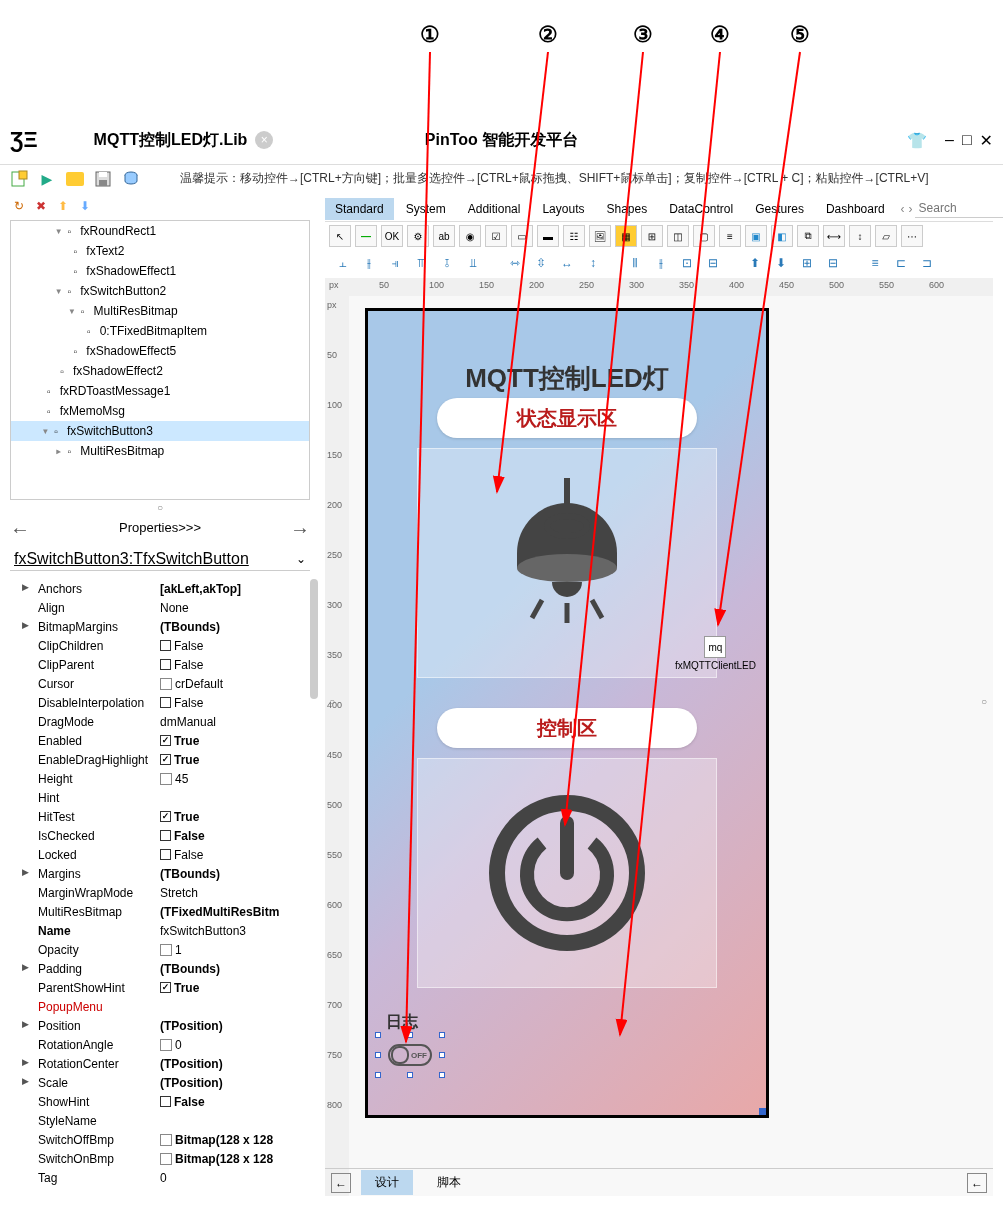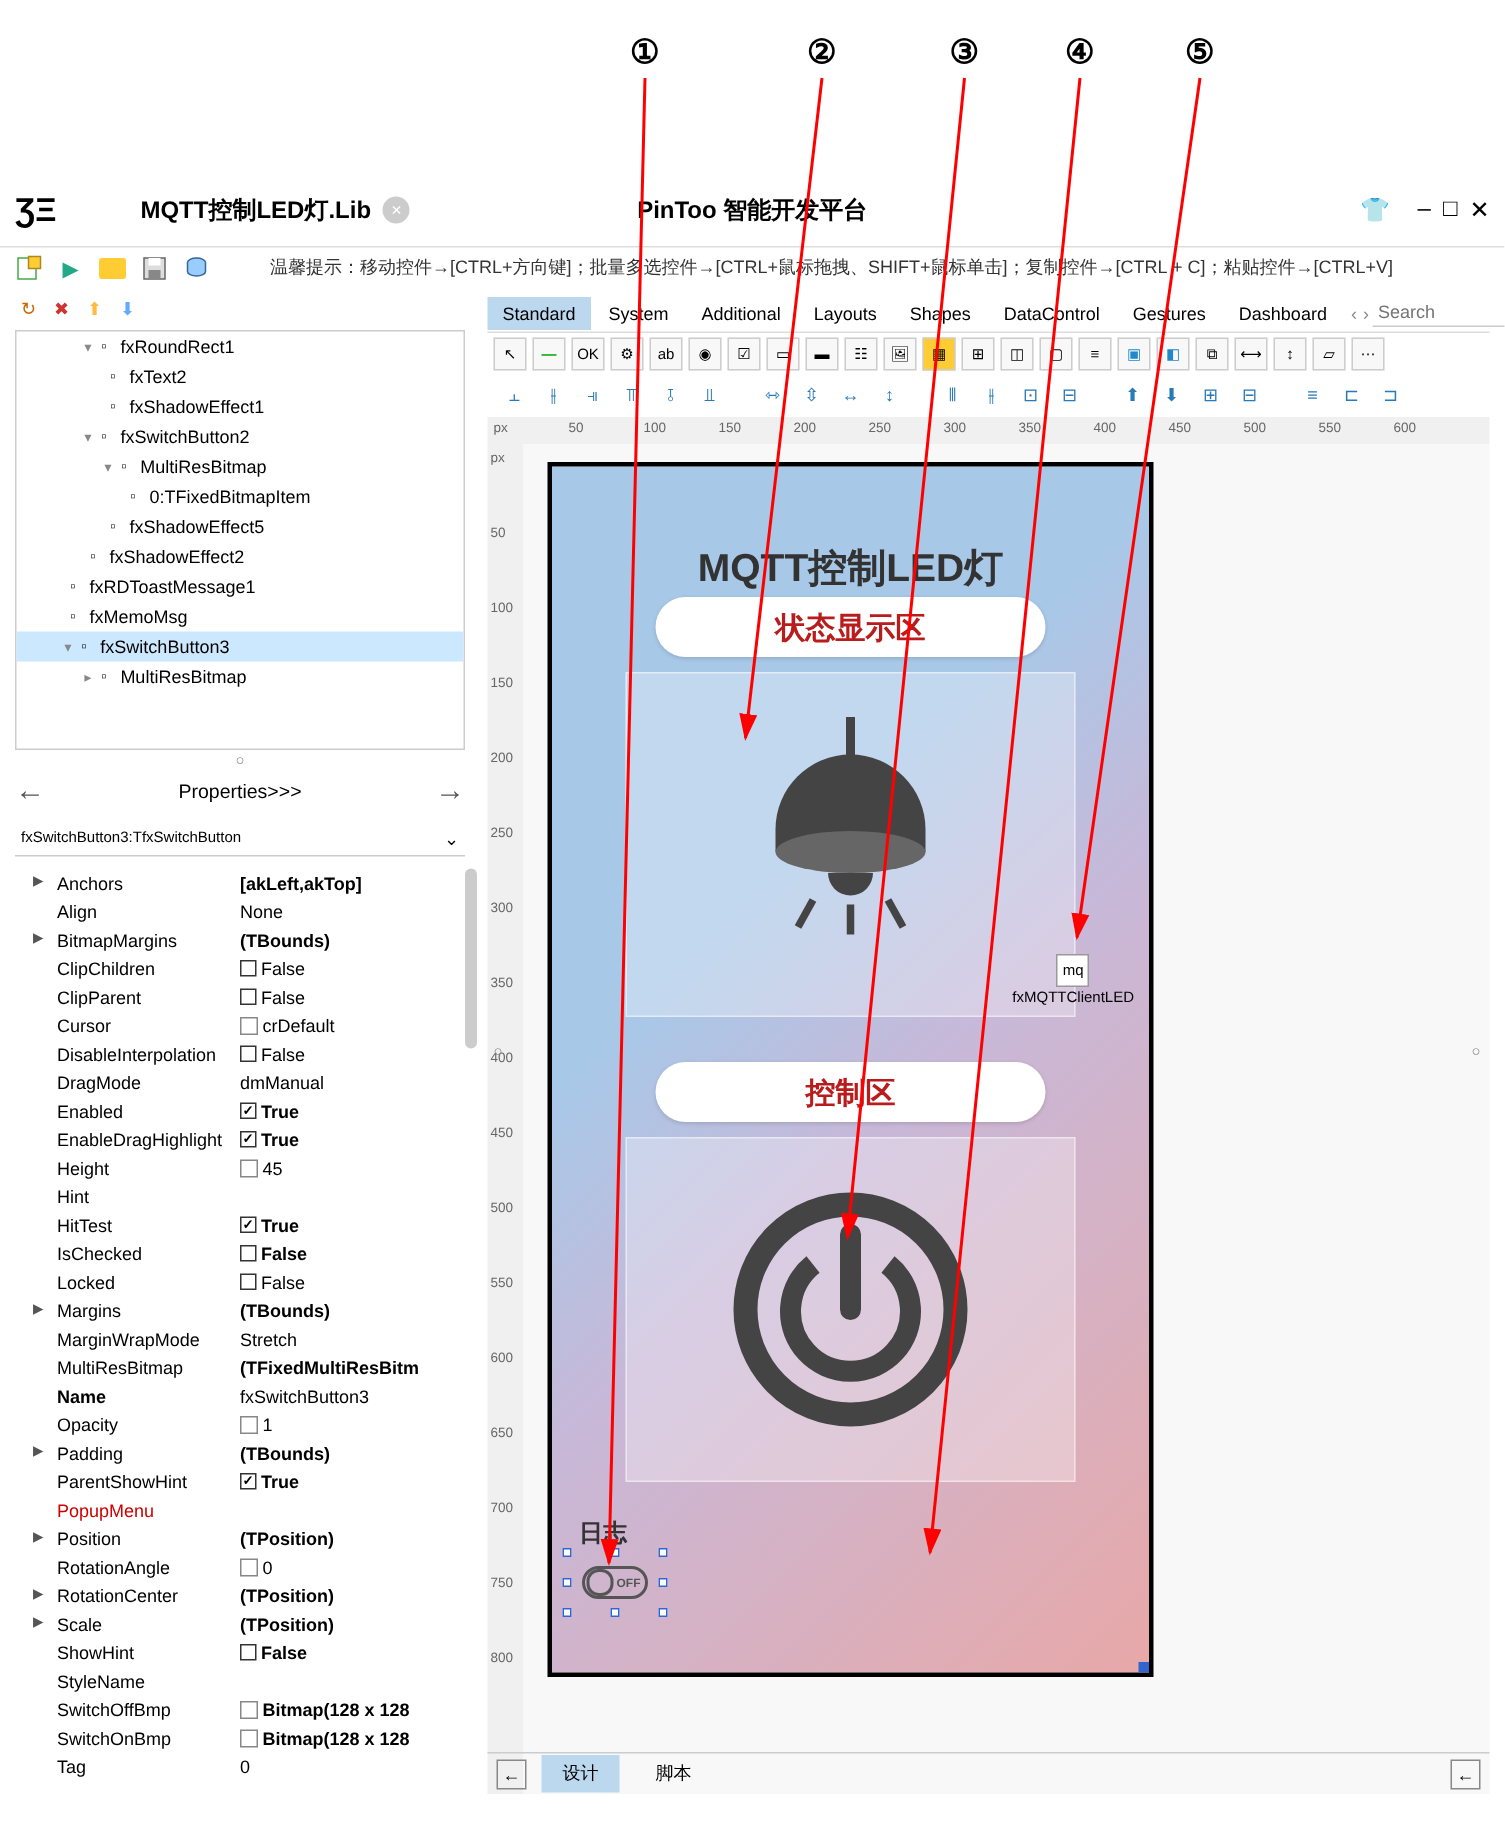--- a/index.html
+++ b/index.html
@@ -38,21 +38,21 @@
 .tree-indent { display: inline-block; }
 .tree-icon-sm { width: 14px; height: 14px; margin-right: 4px; display: inline-flex; align-items: center; justify-content: center; font-size: 10px; }
 .tree-conn { color: #888; font-family: monospace; }
 
 .circle-divider { text-align: center; font-size: 10px; color: #888; margin-top: 2px; }
 .props-nav { display: flex; align-items: center; justify-content: space-between; height: 24px; margin-top: 2px; }
 .arrow-btn { font-size: 20px; cursor: pointer; color: #555; }
 .props-label { font-size: 13px; }
 
 .obj-selector { border-bottom: 1px solid #ccc; height: 24px; display: flex; align-items: center; justify-content: space-between; padding: 0 4px; margin-top: 8px; }
-.obj-name { font-size: 10px; }
+.obj-name { font-size: 16px; text-decoration: underline; }
 .obj-chevron { font-size: 12px; cursor: pointer; }
 
 .props-grid { margin-top: 8px; position: relative; }
 .prop-row { display: flex; height: 19px; align-items: center; }
 .prop-key { width: 150px; padding-left: 28px; font-size: 12px; position: relative; }
 .prop-key.expandable::before { content: "▶"; position: absolute; left: 12px; font-size: 9px; color: #555; }
 .prop-val { flex: 1; font-size: 12px; display: flex; align-items: center; gap: 3px; }
 .prop-val.bold { font-weight: bold; }
 .prop-key.bold { font-weight: bold; }
 .prop-key.red { color: #c00; }

